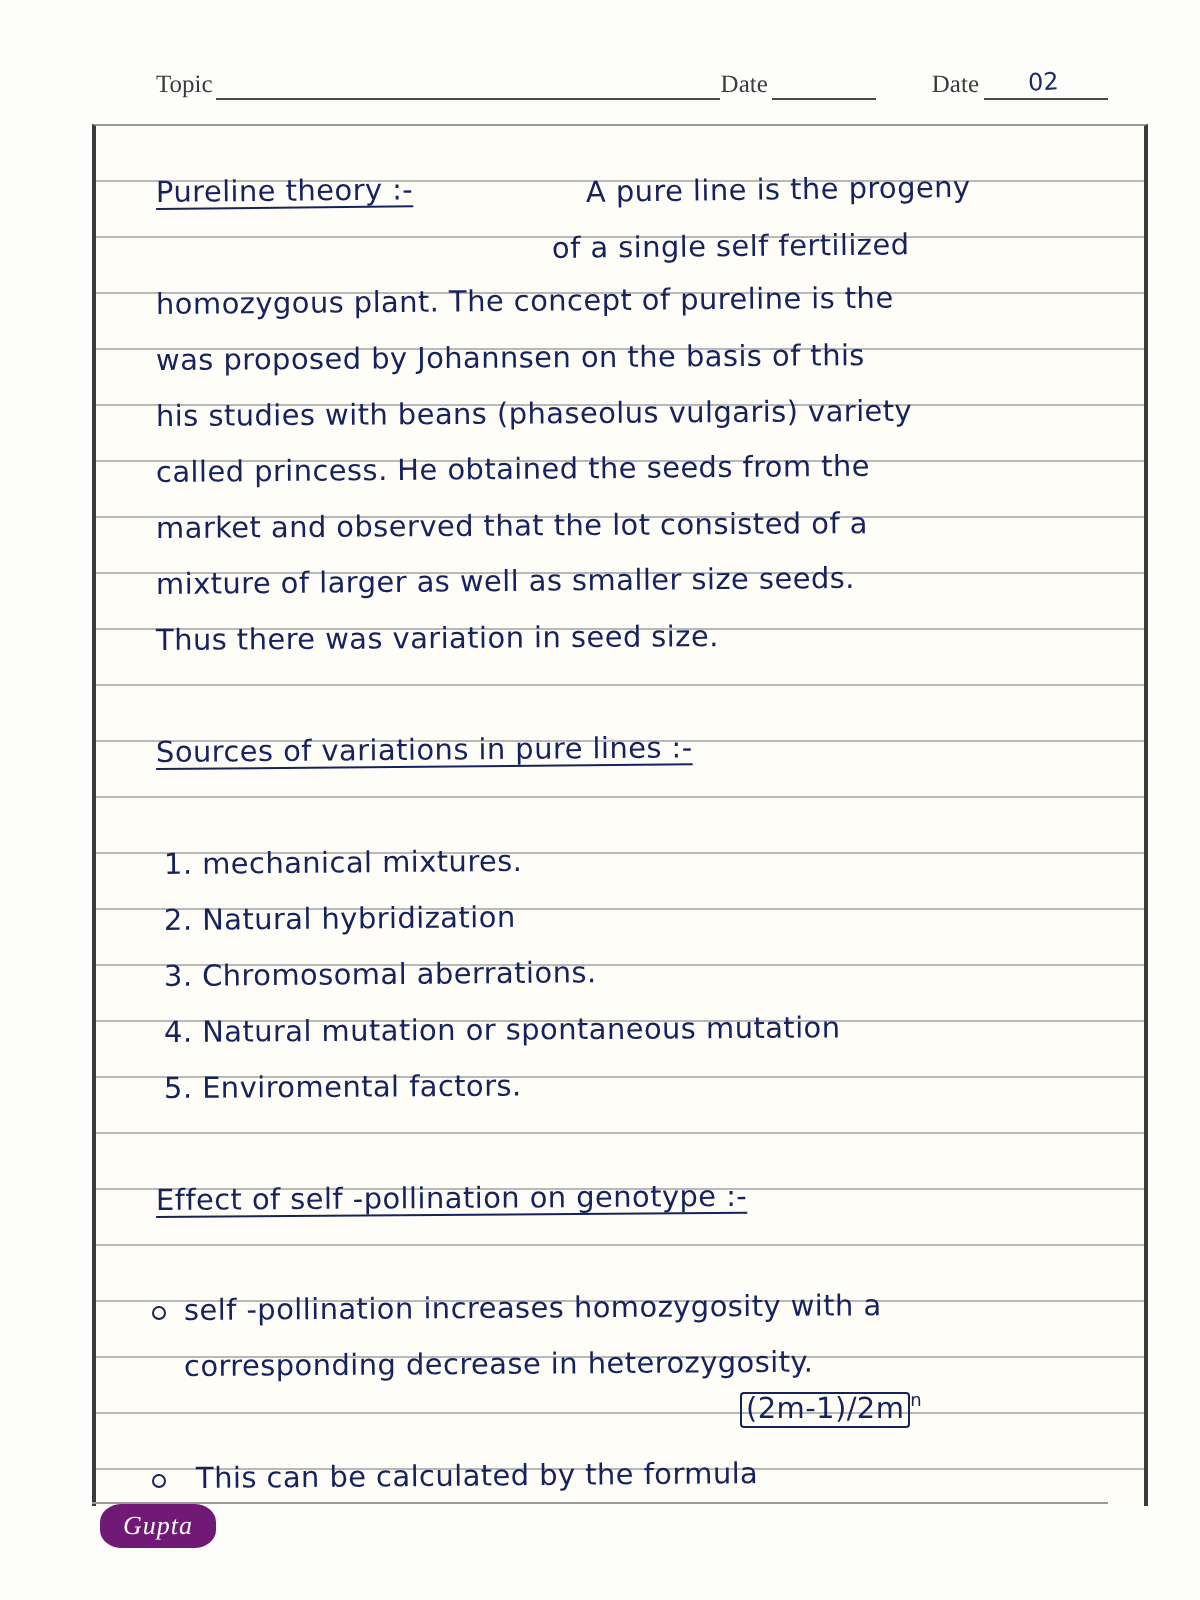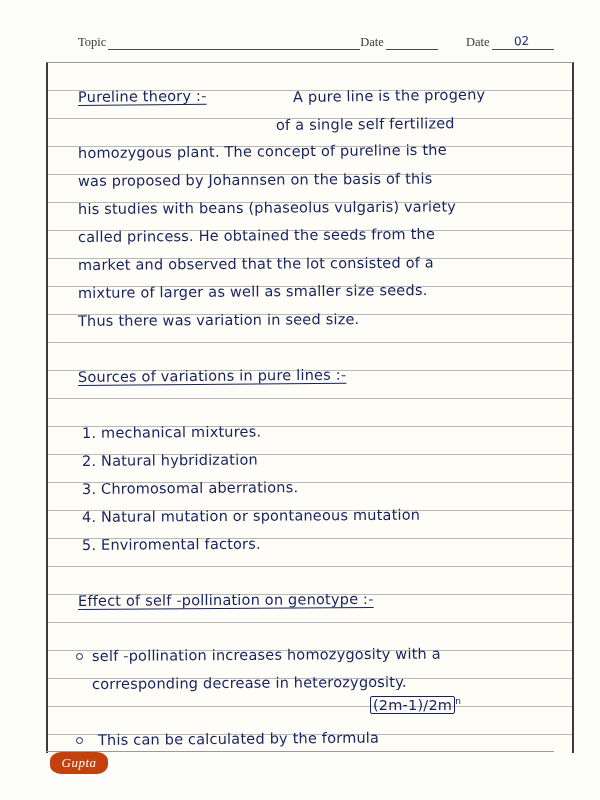--- a/index.html
+++ b/index.html
@@ -115,21 +115,21 @@
   }
   .sup { font-size: 9px; vertical-align: super; }
 
   
   .logo {
     position: absolute;
     left: 50px;
     top: 752px;
     width: 58px;
     height: 22px;
-    background: #c2410c;
+    background: #701a75;
     border-radius: 11px / 9px;
     color: #ffffff;
     font-family: "Liberation Serif", serif;
     font-style: italic;
     font-size: 13px;
     display: flex;
     align-items: center;
     justify-content: center;
     letter-spacing: 0.5px;
   }

